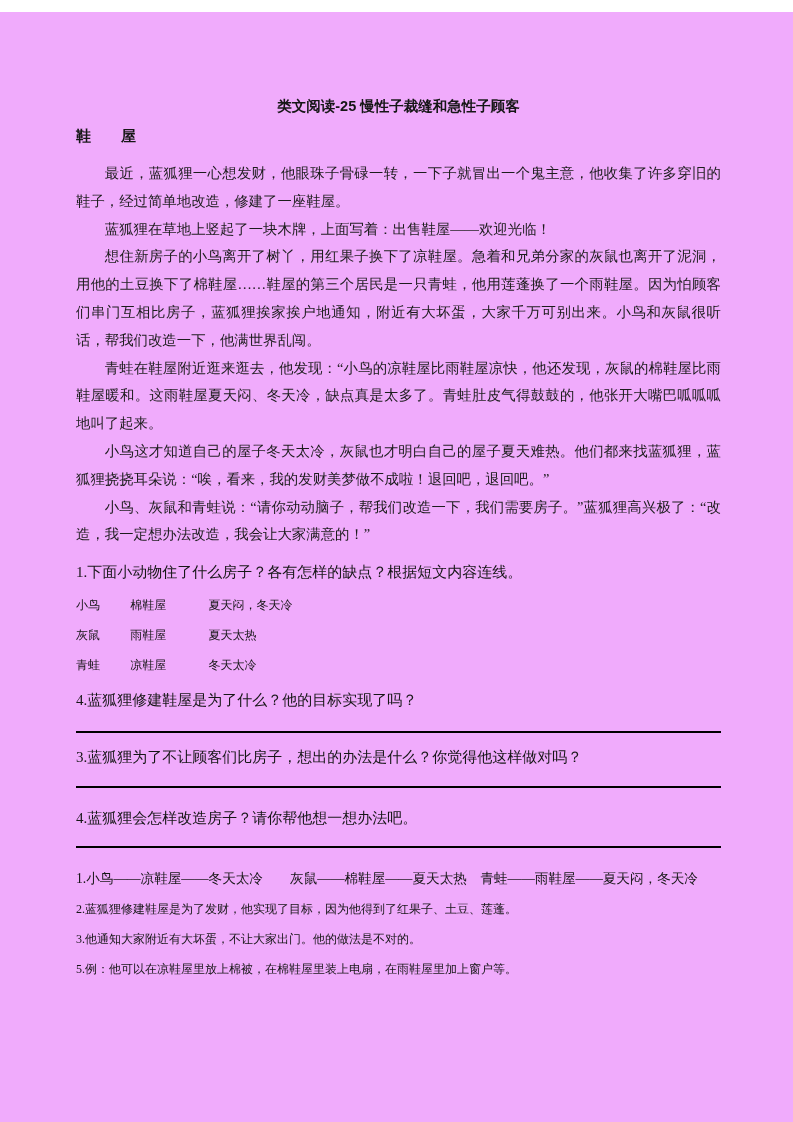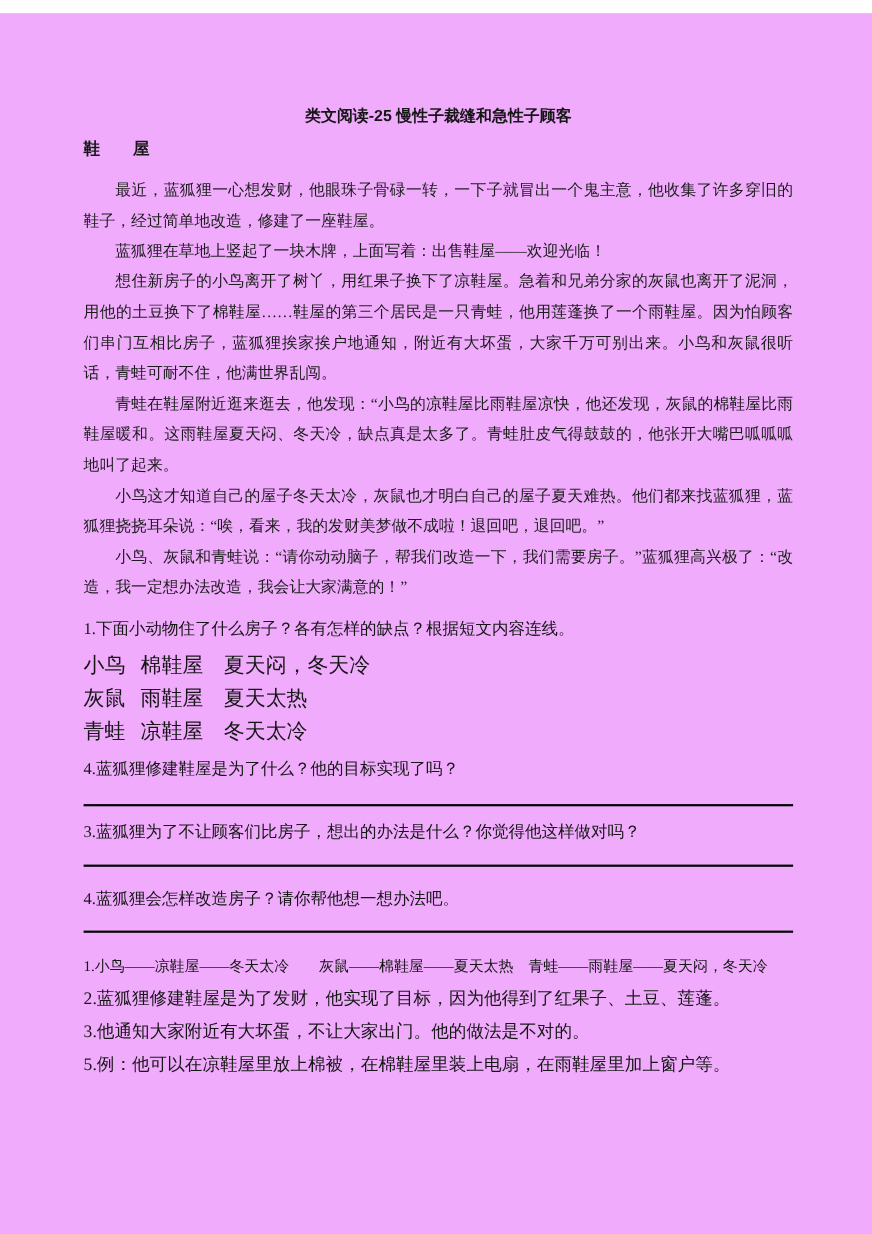--- a/index.html
+++ b/index.html
@@ -42,41 +42,42 @@
     color: #1c1c1c;
   }
   .q-label {
     font-size: 15px;
     line-height: 22px;
     color: #161616;
   }
   .q1 { margin-top: 12px; }
   .match-rows { margin-top: 8px; }
   .match-row {
-    font-size: 19px;
+    font-size: 12px;
     line-height: 30px;
     color: #161616;
+    font-family: Liberation Mono, monospace;
   }
   .match-col1 { display: inline-block; width: 47px; }
   .match-col2 { display: inline-block; width: 71px; }
   .q2 { margin-top: 8px; }
   .q3 { margin-top: 13px; }
   .q4 { margin-top: 19px; }
   .rule {
     border: none;
     border-top: 2px solid #000000;
     height: 0;
     width: 100%;
   }
   .rule-1 { margin-top: 20px; }
   .rule-2 { margin-top: 18px; }
   .rule-3 { margin-top: 17px; }
   .answers { margin-top: 20px; }
   .answer {
-    font-size: 16px;
+    font-size: 12px;
     line-height: 22px;
     color: #161616;
     margin-top: 8px;
   }
   .answer.first {
     margin-top: 0;
     font-size: 13.6px;
     white-space: nowrap;
   }
 </style>
@@ -85,21 +86,21 @@
 
 <div class="page">
   <div class="content">
 
     <div class="doc-title">类文阅读-25 慢性子裁缝和急性子顾客</div>
     <div class="doc-subtitle">鞋　　屋</div>
 
     <div class="story">
       <p>最近，蓝狐狸一心想发财，他眼珠子骨碌一转，一下子就冒出一个鬼主意，他收集了许多穿旧的鞋子，经过简单地改造，修建了一座鞋屋。</p>
       <p>蓝狐狸在草地上竖起了一块木牌，上面写着：出售鞋屋——欢迎光临！</p>
-      <p>想住新房子的小鸟离开了树丫，用红果子换下了凉鞋屋。急着和兄弟分家的灰鼠也离开了泥洞，用他的土豆换下了棉鞋屋……鞋屋的第三个居民是一只青蛙，他用莲蓬换了一个雨鞋屋。因为怕顾客们串门互相比房子，蓝狐狸挨家挨户地通知，附近有大坏蛋，大家千万可别出来。小鸟和灰鼠很听话，青蛙可耐不住，他满世界乱闯。</p>
+      <p>想住新房子的小鸟离开了树丫，用红果子换下了凉鞋屋。急着和兄弟分家的灰鼠也离开了泥洞，用他的土豆换下了棉鞋屋……鞋屋的第三个居民是一只青蛙，他用莲蓬换了一个雨鞋屋。因为怕顾客们串门互相比房子，蓝狐狸挨家挨户地通知，附近有大坏蛋，大家千万可别出来。小鸟和灰鼠很听话，帮我们改造一下，他满世界乱闯。</p>
       <p>青蛙在鞋屋附近逛来逛去，他发现：“小鸟的凉鞋屋比雨鞋屋凉快，他还发现，灰鼠的棉鞋屋比雨鞋屋暖和。这雨鞋屋夏天闷、冬天冷，缺点真是太多了。青蛙肚皮气得鼓鼓的，他张开大嘴巴呱呱呱地叫了起来。</p>
       <p>小鸟这才知道自己的屋子冬天太冷，灰鼠也才明白自己的屋子夏天难热。他们都来找蓝狐狸，蓝狐狸挠挠耳朵说：“唉，看来，我的发财美梦做不成啦！退回吧，退回吧。”</p>
       <p>小鸟、灰鼠和青蛙说：“请你动动脑子，帮我们改造一下，我们需要房子。”蓝狐狸高兴极了：“改造，我一定想办法改造，我会让大家满意的！”</p>
     </div>
 
     <div>
       <div class="q-label q1">1.下面小动物住了什么房子？各有怎样的缺点？根据短文内容连线。</div>
 
       <div class="match-rows">
         <div class="match-row">

